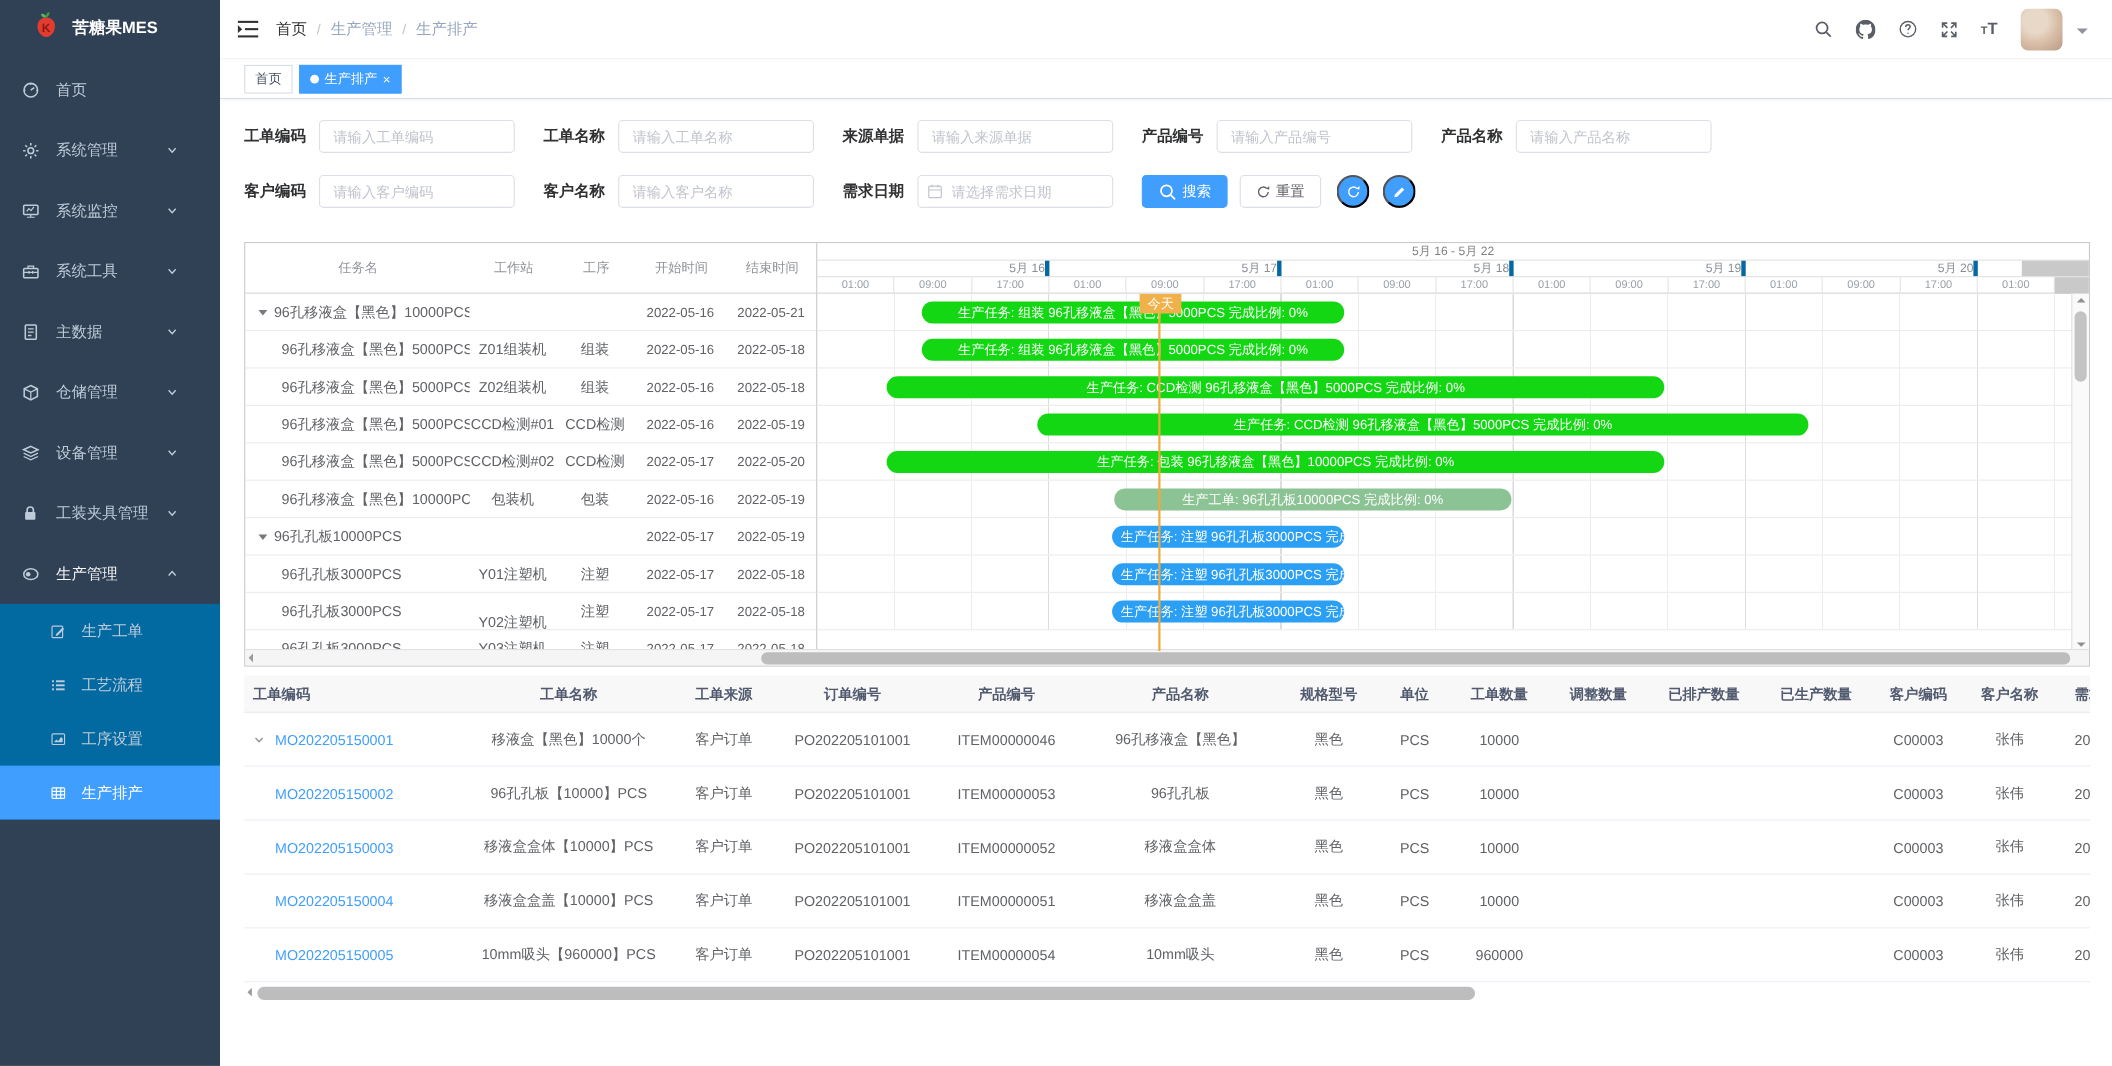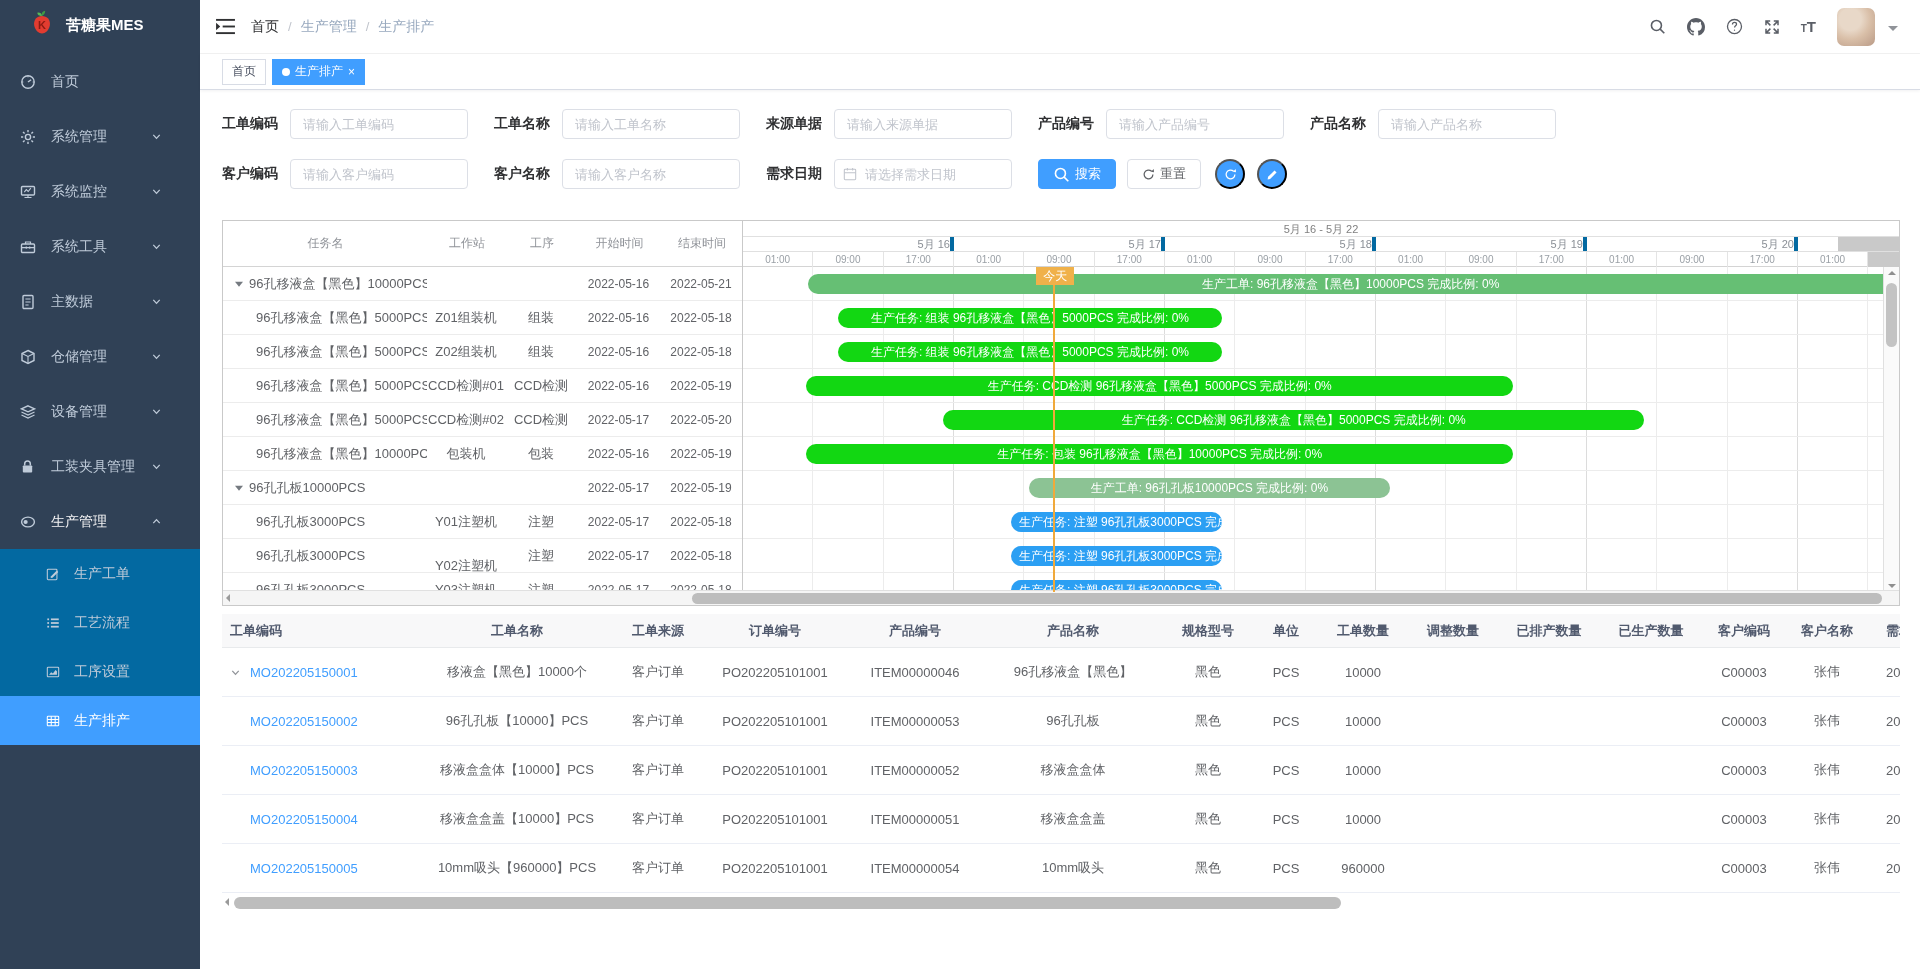--- a/index.html
+++ b/index.html
@@ -611,39 +611,36 @@
                 <span class="hour-cell">17:00</span>
                 <span class="hour-cell">01:00</span>
                 <span class="hour-cell">09:00</span>
                 <span class="hour-cell">17:00</span>
                 <span class="hour-cell">01:00</span>
                 <span class="gray-fill" style="background: rgb(201, 201, 201);"></span>
               </div>
           </div>
           <div class="gr-body" id="gr-body">
               <div class="chart-row">
-                <div class="bar" style="left: 65.41px; width: 1084.54px; background: rgb(102, 191, 116); text-align: center;">生产工单: 96孔移液盒【黑色】10000PCS 完成比例: 0%</div>
-              </div>
-              <div class="chart-row">
                 <div class="bar" style="left: 94.95px; width: 384.02px; background: rgb(18, 215, 18); text-align: center;">生产任务: 组装 96孔移液盒【黑色】5000PCS 完成比例: 0%</div>
               </div>
               <div class="chart-row">
                 <div class="bar" style="left: 94.95px; width: 384.02px; background: rgb(18, 215, 18); text-align: center;">生产任务: 组装 96孔移液盒【黑色】5000PCS 完成比例: 0%</div>
               </div>
               <div class="chart-row">
                 <div class="bar" style="left: 63.3px; width: 706.85px; background: rgb(18, 215, 18); text-align: center;">生产任务: CCD检测 96孔移液盒【黑色】5000PCS 完成比例: 0%</div>
               </div>
               <div class="chart-row">
                 <div class="bar" style="left: 200.45px; width: 700.52px; background: rgb(18, 215, 18); text-align: center;">生产任务: CCD检测 96孔移液盒【黑色】5000PCS 完成比例: 0%</div>
               </div>
               <div class="chart-row">
                 <div class="bar" style="left: 63.3px; width: 706.85px; background: rgb(18, 215, 18); text-align: center;">生产任务: 包装 96孔移液盒【黑色】10000PCS 完成比例: 0%</div>
               </div>
               <div class="chart-row">
-                <div class="bar" style="left: 286px; width: 360.81px; background: rgb(140, 195, 148); text-align: center;">生产工单: 96孔孔板10000PCS 完成比例: 0%</div>
+                <div class="bar" style="left: 270px; width: 360.81px; background: rgb(140, 195, 148); text-align: center;">生产工单: 96孔孔板10000PCS 完成比例: 0%</div>
               </div>
               <div class="chart-row">
                 <div class="bar" style="left: 267.97px; width: 211px; background: rgb(43, 159, 243); text-align: left;">生产任务: 注塑 96孔孔板3000PCS 完成比例: 0%</div>
               </div>
               <div class="chart-row">
                 <div class="bar" style="left: 267.97px; width: 211px; background: rgb(43, 159, 243); text-align: left;">生产任务: 注塑 96孔孔板3000PCS 完成比例: 0%</div>
               </div>
               <div class="chart-row">
                 <div class="bar" style="left: 267.97px; width: 211px; background: rgb(43, 159, 243); text-align: left;">生产任务: 注塑 96孔孔板3000PCS 完成比例: 0%</div>
               </div>

